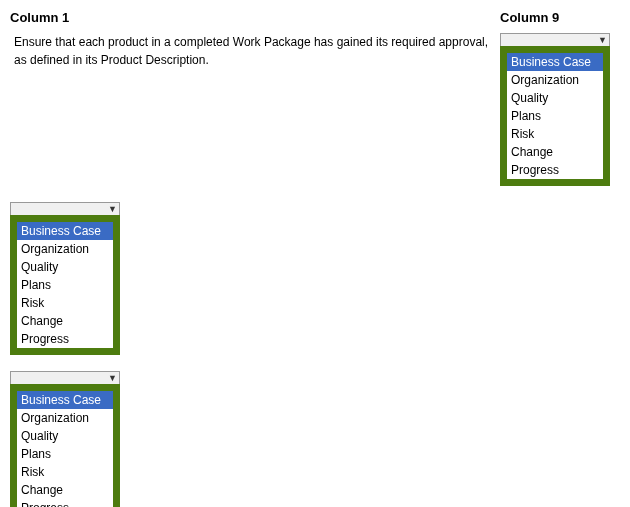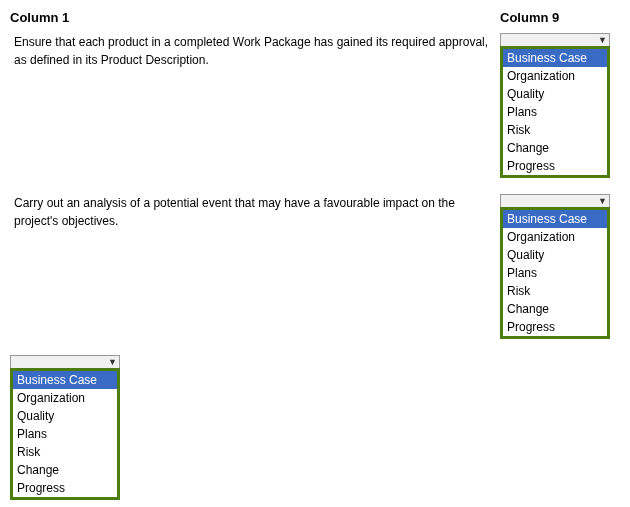--- a/index.html
+++ b/index.html
@@ -76,21 +76,21 @@
     }
 
     .dropdown-chevron {
       font-size: 9px;
       color: #333;
       cursor: pointer;
       user-select: none;
     }
 
     .dropdown-list {
-      border: 3px solid #4d7c0f;
+      border: 7px solid #4d7c0f;
       background: #fff;
     }
 
     .dropdown-option {
       padding: 2px 4px;
       font-size: 12px;
       cursor: pointer;
     }
 
     .dropdown-option.highlighted {
@@ -122,21 +122,20 @@
           <div class="dropdown-option">Plans</div>
           <div class="dropdown-option">Risk</div>
           <div class="dropdown-option">Change</div>
           <div class="dropdown-option">Progress</div>
         </div>
       </div>
     </div>
   </div>
 
   <div class="question-row">
-    <div class="question-text">Carry out an analysis of a potential event that may have a favourable impact on the project's objectives.</div>
     <div class="dropdown-container">
       <div class="dropdown-wrapper">
         <div class="dropdown-top">
           <span class="dropdown-chevron">▼</span>
         </div>
         <div class="dropdown-list">
           <div class="dropdown-option highlighted">Business Case</div>
           <div class="dropdown-option">Organization</div>
           <div class="dropdown-option">Quality</div>
           <div class="dropdown-option">Plans</div>

